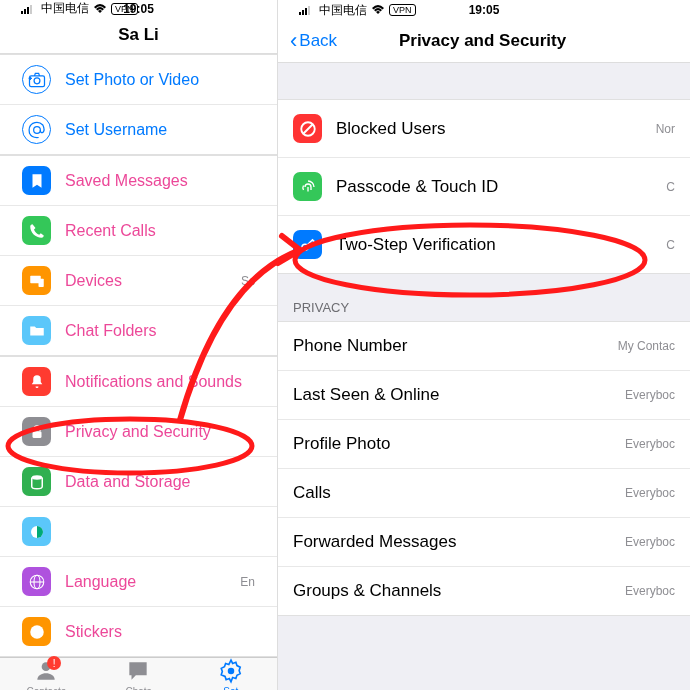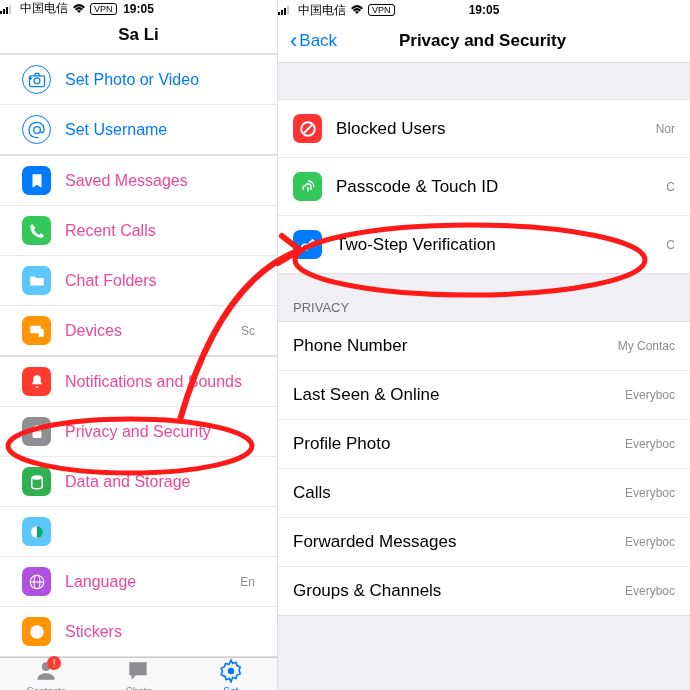--- a/index.html
+++ b/index.html
@@ -1,20 +1,20 @@
 <!DOCTYPE html>
 <html><head>
   <meta charset="utf-8">
   <style>
     * { margin: 0; padding: 0; box-sizing: border-box; font-family: -apple-system, BlinkMacSystemFont, 'Segoe UI', sans-serif; }
     body { width: 690px; height: 690px; display: flex; background: #fff; overflow: hidden; position: relative; }
     .screen { flex: 1; display: flex; flex-direction: column; background: #efeff4; position: relative; }
     .screen-left { flex: 0 0 278px; border-right: 1px solid #ddd; }
     .screen-right { flex: 1; }
-    .status-bar { height: 20px; display: flex; align-items: center; justify-content: space-between; padding: 0 0; font-size: 12px; font-weight: 500; background: #fff; }
+    .status-bar { height: 20px; display: flex; align-items: center; justify-content: space-between; padding: 0 21px; font-size: 12px; font-weight: 500; background: #fff; }
     .status-left, .status-center, .status-right { display: flex; align-items: center; gap: 4px; }
     .status-center { position: absolute; left: 50%; transform: translateX(-50%); font-weight: 600; }
     .vpn-badge { border: 1px solid #000; border-radius: 3px; padding: 0 3px; font-size: 9px; }
     .header { background: #fff; padding: 8px 12px; border-bottom: 1px solid #ddd; }
     .header-title { font-size: 17px; font-weight: 600; text-align: center; }
     .header-row { display: flex; align-items: center; justify-content: space-between; }
     .back-btn { color: #007aff; font-size: 17px; display: flex; align-items: center; cursor: pointer; }
     .back-chevron { font-size: 22px; margin-right: 2px; }
     .header-right-title { font-size: 17px; font-weight: 600; }
     .list-group { background: #fff; border-top: 1px solid #e0e0e0; border-bottom: 1px solid #e0e0e0; }
@@ -113,36 +113,36 @@
     </div>
     <div class="list-item">
       <div class="icon-box ic-green">
           <svg class="ico" viewBox="0 0 24 24">
             <path d="M6 3c-1 0-3 1-3 3 0 8 7 15 15 15 2 0 3-2 3-3l-4-3-2 2c-3-1-6-4-7-7l2-2z"></path>
           </svg>
         </div>
       <span class="item-label">Recent Calls</span>
     </div>
     <div class="list-item">
-      <div class="icon-box ic-cyan">
-          <svg class="ico" viewBox="0 0 24 24">
-            <path d="M3 6h6l2 2h10v10H3z"></path>
-          </svg>
-        </div>
-      <span class="item-label">Chat Folders</span>
-    </div>
-    <div class="list-item">
       <div class="icon-box ic-orange">
           <svg class="ico" viewBox="0 0 24 24">
             <rect x="3" y="5" width="14" height="10" rx="1"></rect>
             <rect x="14" y="9" width="7" height="11" rx="1"></rect>
           </svg>
         </div>
       <span class="item-label">Devices</span>
       <span class="item-value">Sc</span>
+    </div>
+    <div class="list-item">
+      <div class="icon-box ic-cyan">
+          <svg class="ico" viewBox="0 0 24 24">
+            <path d="M3 6h6l2 2h10v10H3z"></path>
+          </svg>
+        </div>
+      <span class="item-label">Chat Folders</span>
     </div>
   </div>
 
   <div class="section-spacer"></div>
 
   <div class="list-group">
     <div class="list-item">
       <div class="icon-box ic-red">
           <svg class="ico" viewBox="0 0 24 24">
             <path d="M12 3a5 5 0 015 5v4l2 3H5l2-3V8a5 5 0 015-5zM10 18h4a2 2 0 01-4 0z"></path>

